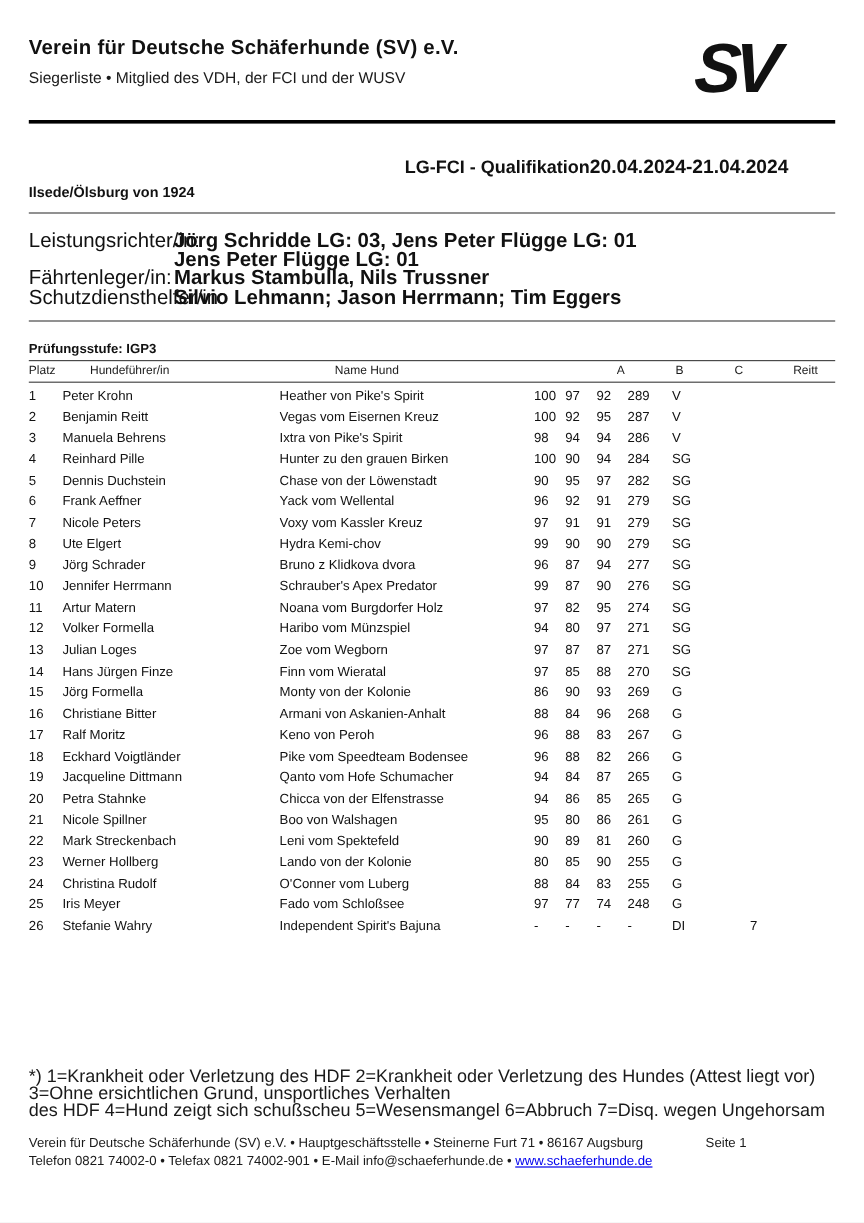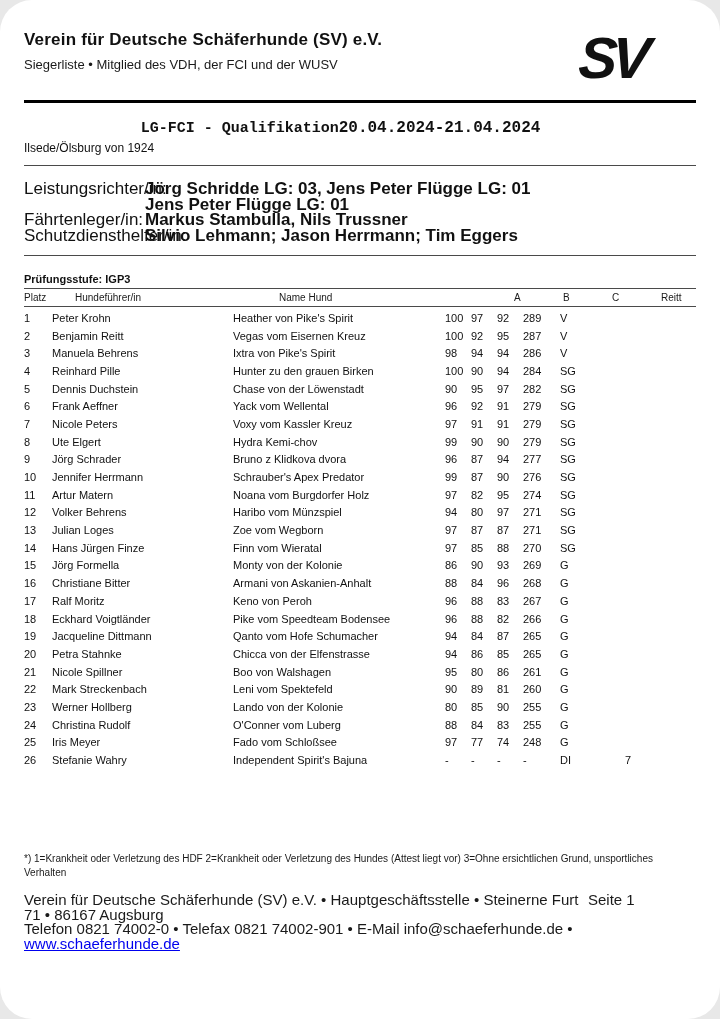--- a/index.html
+++ b/index.html
@@ -7,42 +7,41 @@
   body { font-family: "Liberation Sans", sans-serif; }
   .page {
     position: relative;
     width: 720px; height: 1019px;
     margin: 0 auto;
     background: #ffffff;
     color: #111;
     padding: 0 24px;
     display: flex; flex-direction: column;
     overflow: hidden;
-    border-radius: 32px;
   }
   
   .masthead { display: flex; justify-content: space-between; align-items: flex-start; margin-top: 30px; }
   .org-name { font-size: 17px; font-weight: bold; letter-spacing: .2px; }
   .org-subtitle { font-size: 13px; margin-top: 7px; color: #1a1a1a; }
   .sv-logo {
     font-weight: bold; font-style: italic;
     font-size: 58px; line-height: 52px;
     letter-spacing: -0.10em;
     margin-right: 51px; margin-top: 2px;
     transform: skewX(-4deg);
     user-select: none;
   }
   .rule-thick { border-top: 3px solid #000; margin-top: 16px; }
   .rule-thin  { border-top: 1px solid #4a4a4a; }
 
   
-  .event-row { display: flex; justify-content: center; align-items: baseline; margin-top: 16px; font-family: Liberation Mono, monospace; }
+  .event-row { display: flex; justify-content: flex-end; align-items: baseline; margin-top: 28px; }
   .event-title { font-size: 15px; font-weight: bold; }
   .event-date  { font-size: 16px; font-weight: bold; margin-right: 39px; }
-  .event-club  { font-size: 12px; font-weight: normal; margin-top: 4px; }
+  .event-club  { font-size: 12px; font-weight: bold; margin-top: 4px; }
   .event-sep   { margin-top: 10px; }
 
   
   .officials { margin-top: 15px; margin-bottom: 12px; font-size: 17px; }
   .off-row { display: flex; line-height: 15.5px; }
   .off-label { width: 121px; flex: 0 0 121px; }
   .off-value { font-weight: bold; }
 
   
   .level-label { font-size: 11px; font-weight: bold; margin-top: 17px; padding-bottom: 3px; }
@@ -51,22 +50,22 @@
     grid-template-columns: 28px 181px 212px 26px 26px 26px 37px 65px 1fr;
     align-items: center;
   }
   .results-header .tr { height: 17px; font-size: 10px; color: #1a1a1a; gap: 23px; }
   .results-rows .tr { height: 17.7px; font-size: 11px; }
   .results-rows { margin-top: 2px; }
   .td { overflow: hidden; white-space: nowrap; }
 
   
   .spacer { flex: 1 1 auto; }
-  .footnote { font-size: 10px; line-height: 14px; color: #1a1a1a; }
-  .footer { margin-top: 13px; font-size: 15px; line-height: 14.5px; color: #1a1a1a; padding-bottom: 68px; }
+  .footnote { font-size: 15px; line-height: 14px; color: #1a1a1a; }
+  .footer { margin-top: 13px; font-size: 11px; line-height: 14.5px; color: #1a1a1a; padding-bottom: 44px; }
   .footer-line1 { display: flex; }
   .page-number { margin-left: auto; width: 108px; flex: 0 0 108px; }
   .weblink { color: #0000ee; text-decoration: underline; cursor: pointer; }
 </style>
 </head>
 <body>
 
 <div class="page">
 
   <div class="masthead">
@@ -244,21 +243,21 @@
           <span class="td">Noana vom Burgdorfer Holz</span>
           <span class="td">97</span>
           <span class="td">82</span>
           <span class="td">95</span>
           <span class="td">274</span>
           <span class="td">SG</span>
           <span class="td"></span>
         </div>
         <div class="tr">
           <span class="td">12</span>
-          <span class="td">Volker Behrens</span>
+          <span class="td">Volker Formella</span>
           <span class="td">Haribo vom Münzspiel</span>
           <span class="td">94</span>
           <span class="td">80</span>
           <span class="td">97</span>
           <span class="td">271</span>
           <span class="td">SG</span>
           <span class="td"></span>
         </div>
         <div class="tr">
           <span class="td">13</span>
@@ -414,20 +413,21 @@
           <span class="td">DI</span>
           <span class="td">7</span>
         </div>
       </div>
   </div>
 
   <div class="spacer"></div>
 
   <div class="footnote">
     <div>*) 1=Krankheit oder Verletzung des HDF  2=Krankheit oder Verletzung des Hundes (Attest liegt vor)  3=Ohne ersichtlichen Grund, unsportliches Verhalten</div>
+    <div>des HDF  4=Hund zeigt sich schußscheu 5=Wesensmangel  6=Abbruch  7=Disq. wegen Ungehorsam</div>
   </div>
 
   <div class="footer">
     <div class="footer-line1">
       <span>Verein für Deutsche Schäferhunde (SV) e.V. • Hauptgeschäftsstelle • Steinerne Furt 71 • 86167 Augsburg</span>
       <span class="page-number">Seite 1</span>
     </div>
     <div class="footer-line2">
       <span>Telefon 0821 74002-0 • Telefax 0821 74002-901 • E-Mail info@schaeferhunde.de • </span><a class="weblink">www.schaeferhunde.de</a>
     </div>

